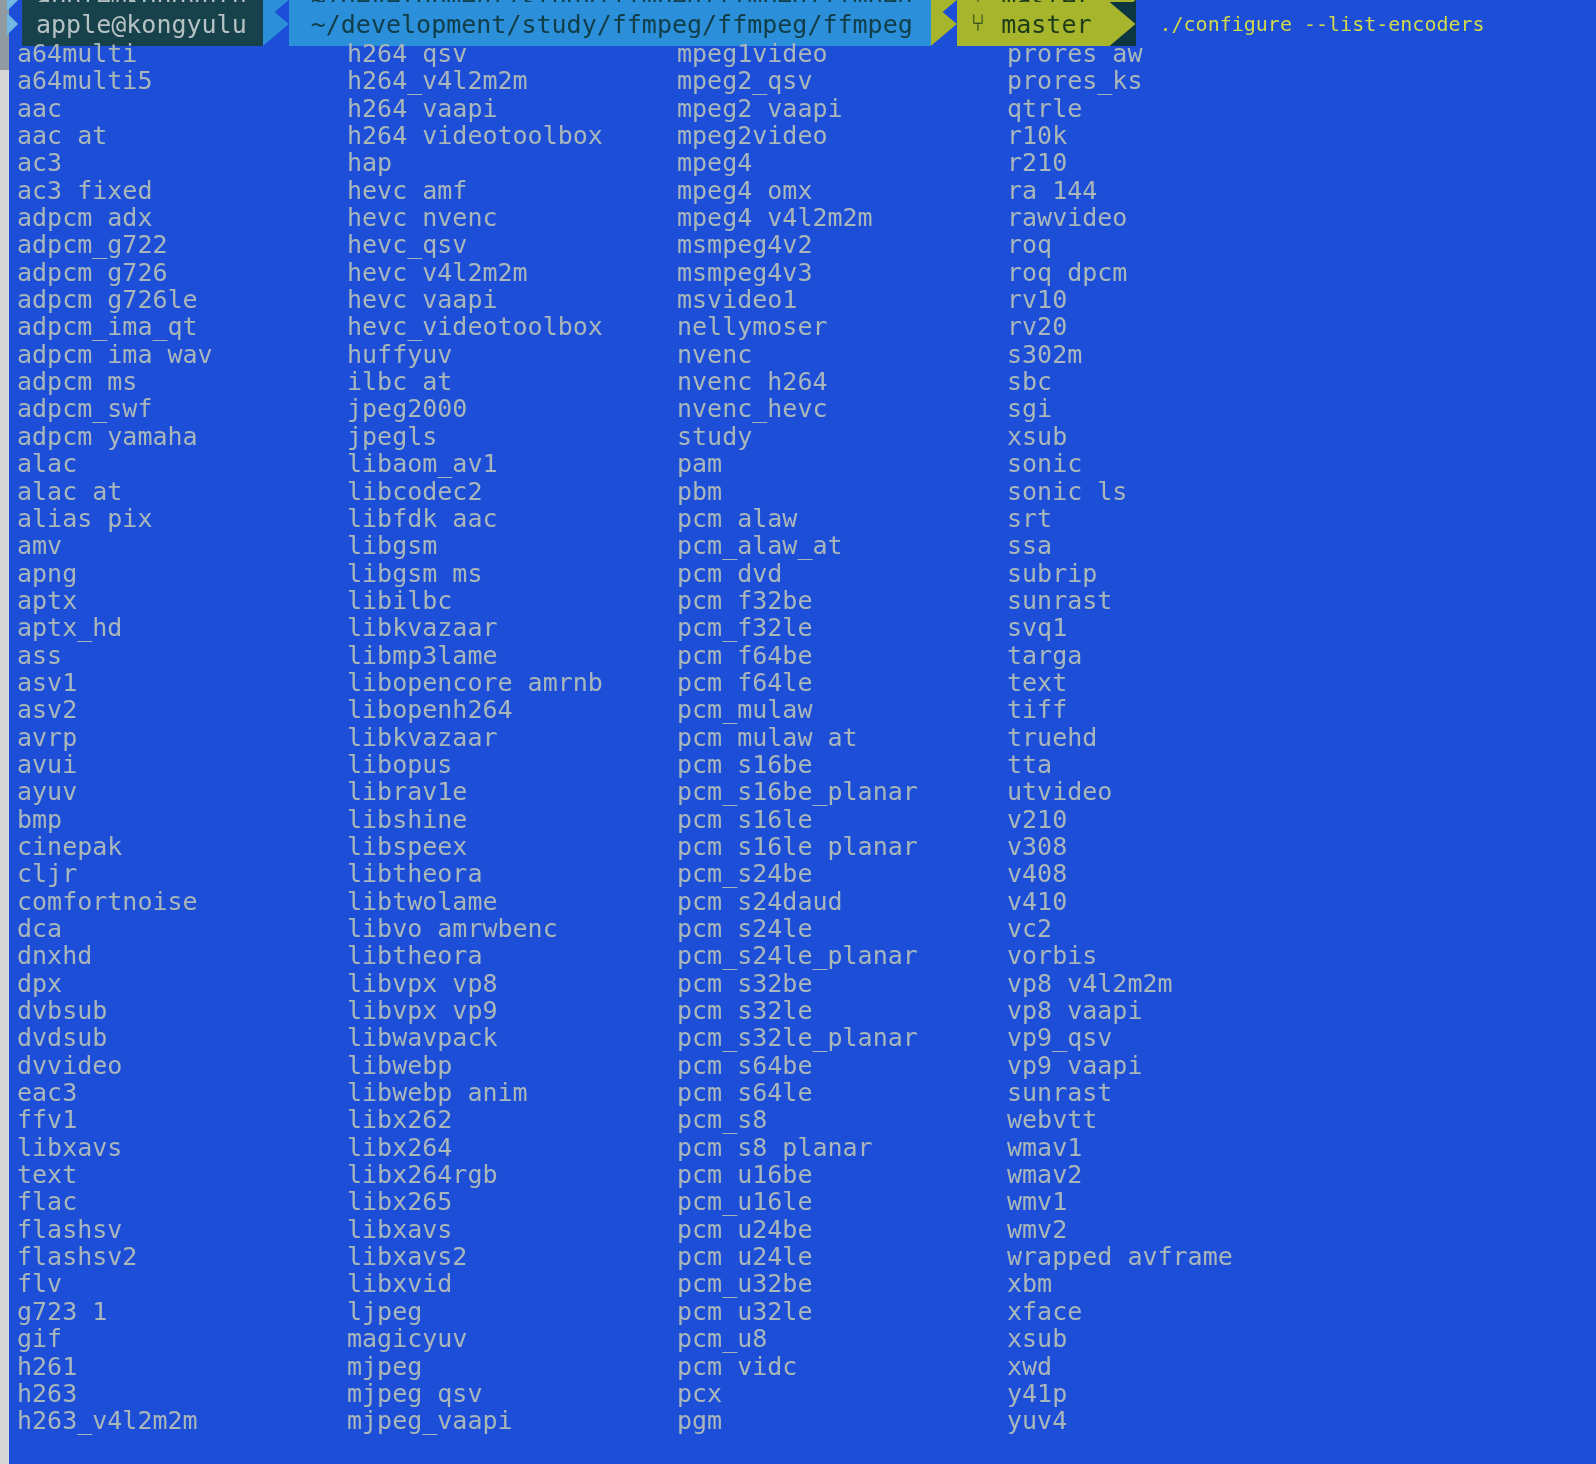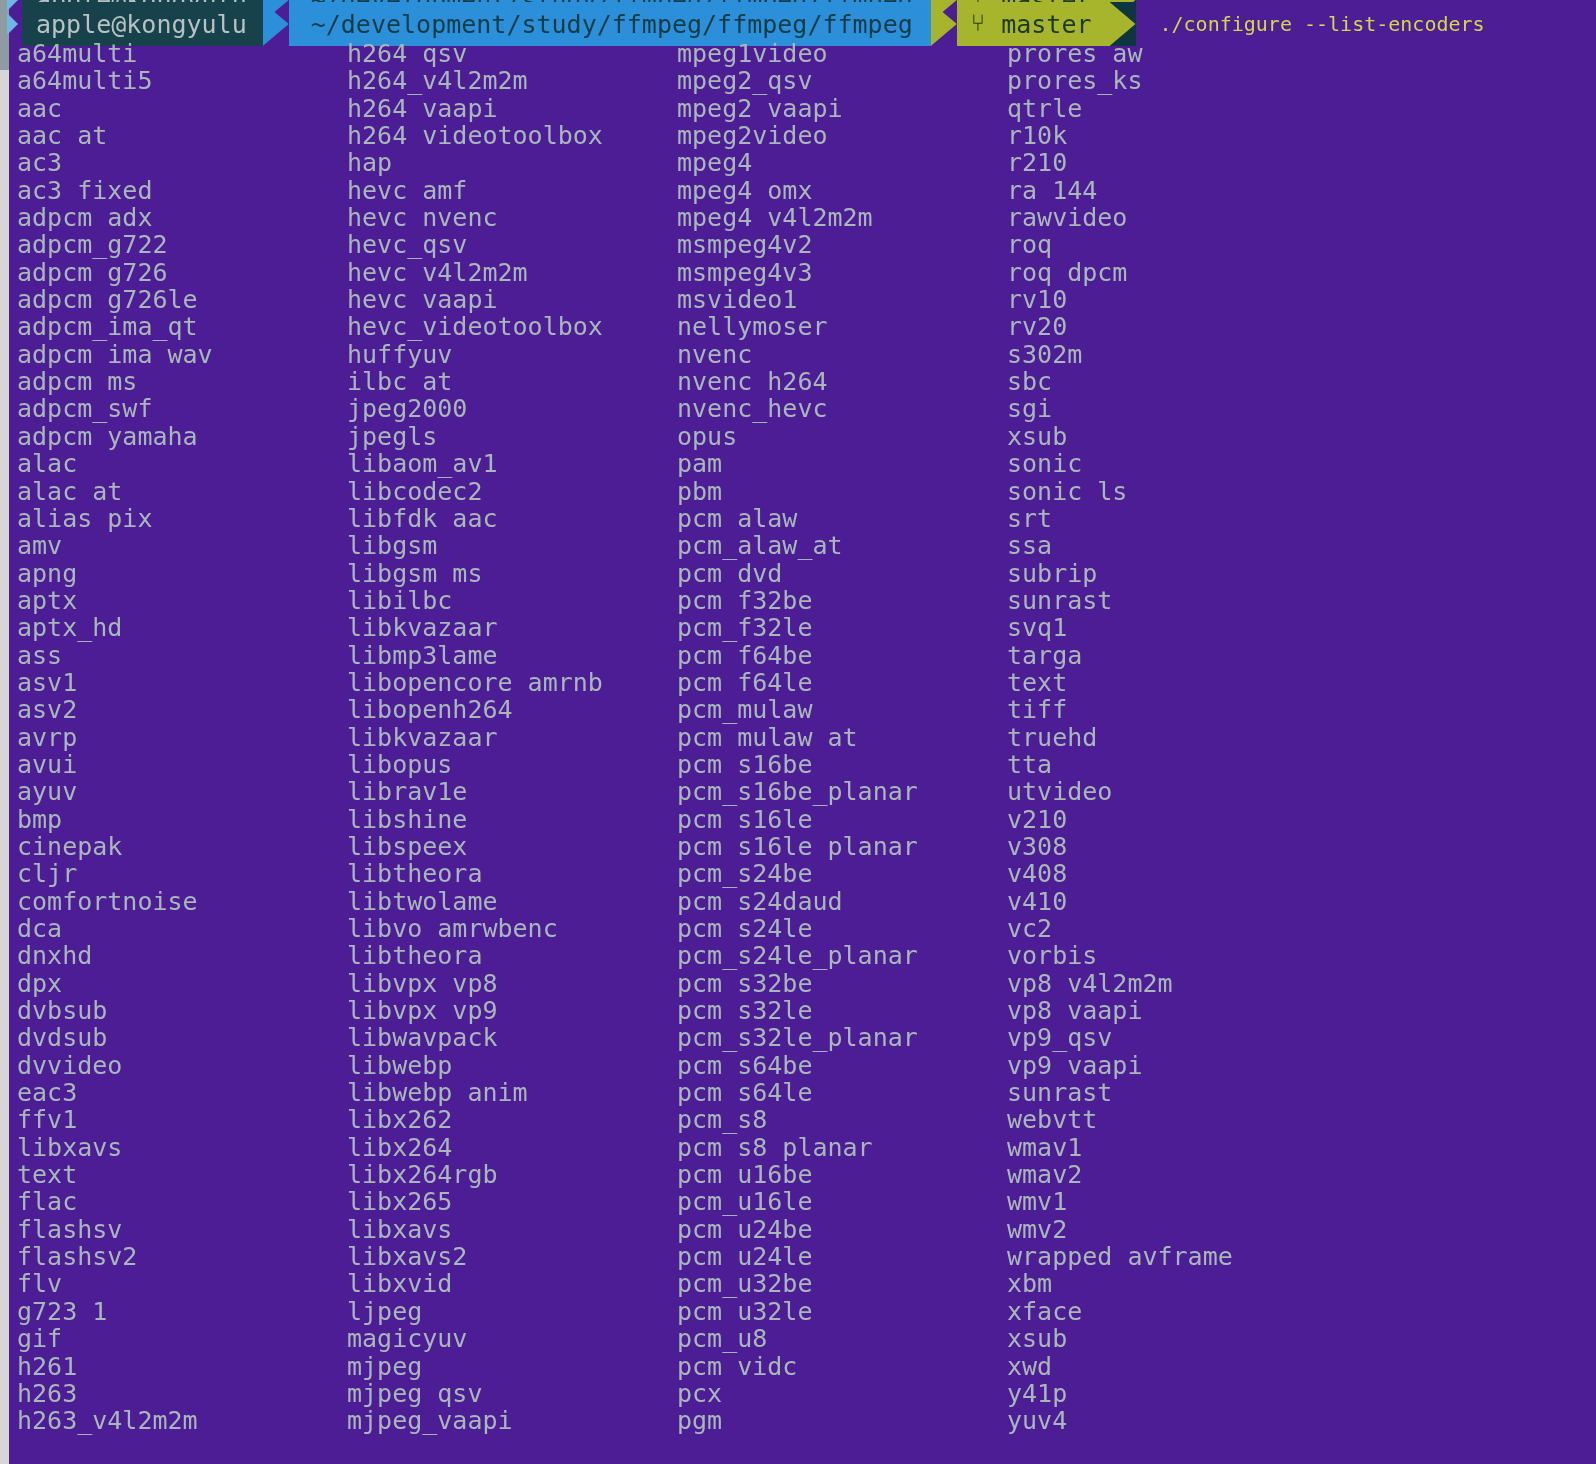--- a/index.html
+++ b/index.html
@@ -13,21 +13,21 @@
     height: 1464px;
     overflow: hidden;
     font-family: "DejaVu Sans Mono", "Liberation Mono", monospace;
     -webkit-font-smoothing: antialiased;
   }
 
   #terminal {
     position: relative;
     width: 1596px;
     height: 1464px;
-    background: #4c1d95;
+    background: #1d4ed8;
     overflow: hidden;
   }
 
   
   .scroll-track {
     position: absolute;
     left: 0;
     top: 0;
     width: 9px;
     height: 1464px;
@@ -318,21 +318,21 @@
         <div class="enc">mpeg4</div>
         <div class="enc">mpeg4_omx</div>
         <div class="enc">mpeg4_v4l2m2m</div>
         <div class="enc">msmpeg4v2</div>
         <div class="enc">msmpeg4v3</div>
         <div class="enc">msvideo1</div>
         <div class="enc">nellymoser</div>
         <div class="enc">nvenc</div>
         <div class="enc">nvenc_h264</div>
         <div class="enc">nvenc_hevc</div>
-        <div class="enc">opus</div>
+        <div class="enc">study</div>
         <div class="enc">pam</div>
         <div class="enc">pbm</div>
         <div class="enc">pcm_alaw</div>
         <div class="enc">pcm_alaw_at</div>
         <div class="enc">pcm_dvd</div>
         <div class="enc">pcm_f32be</div>
         <div class="enc">pcm_f32le</div>
         <div class="enc">pcm_f64be</div>
         <div class="enc">pcm_f64le</div>
         <div class="enc">pcm_mulaw</div>

